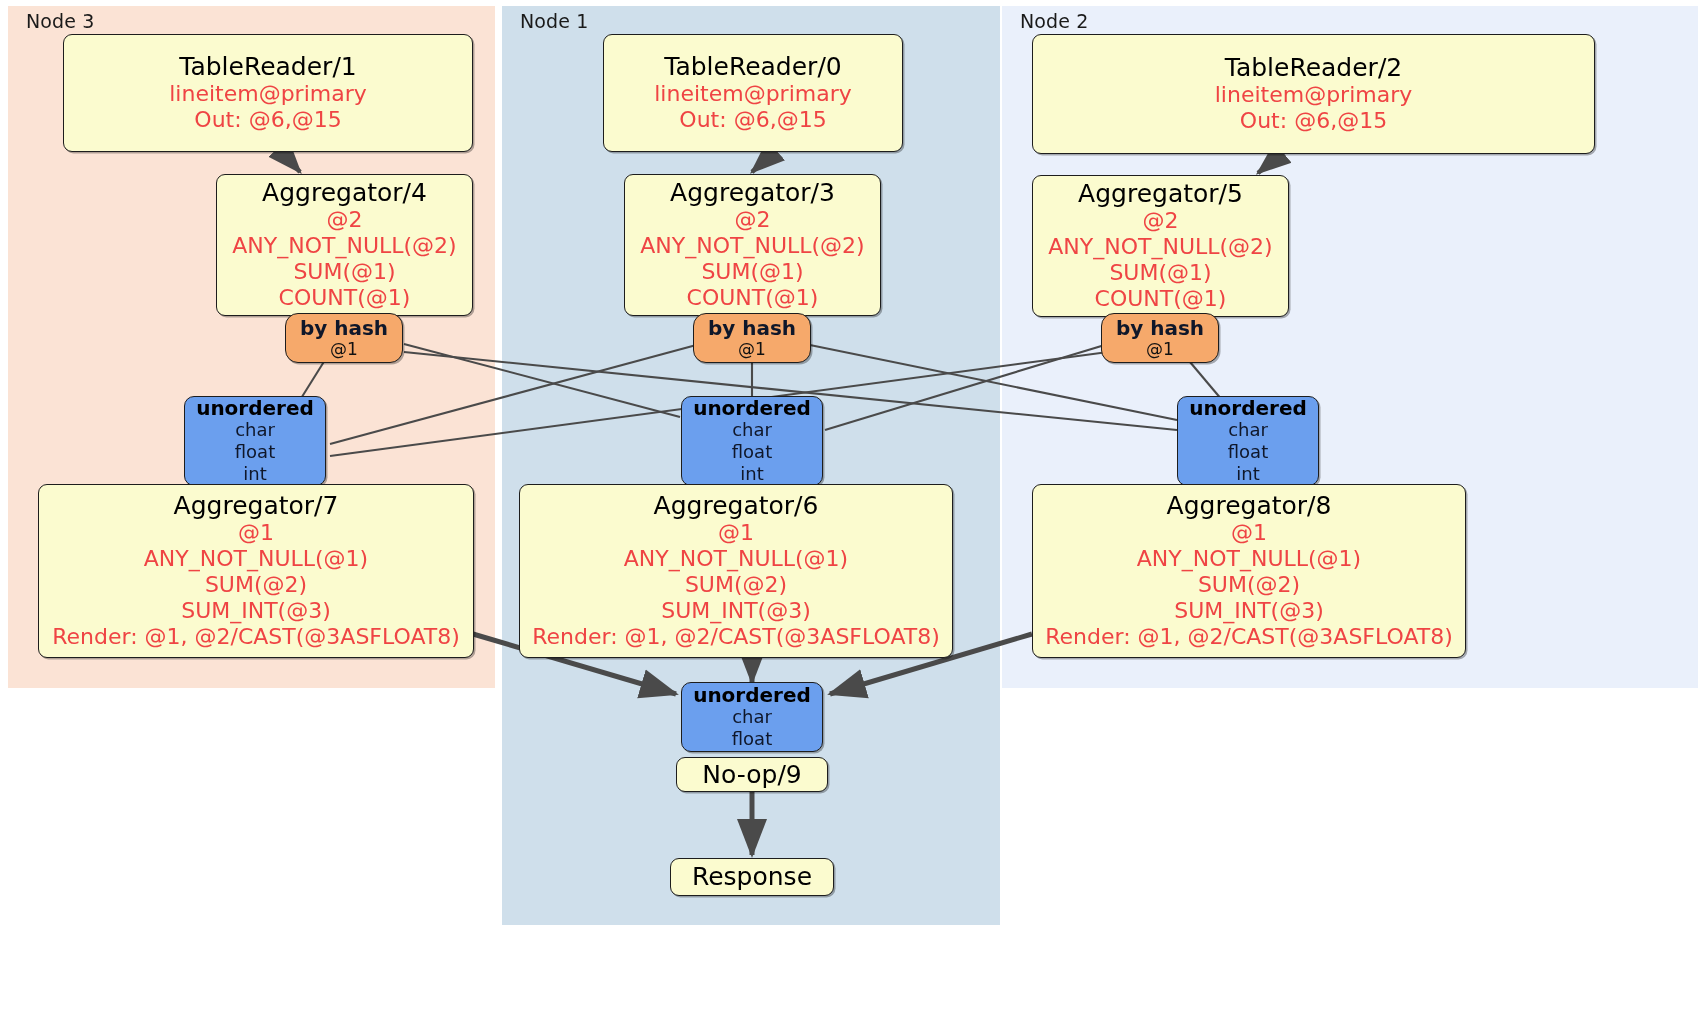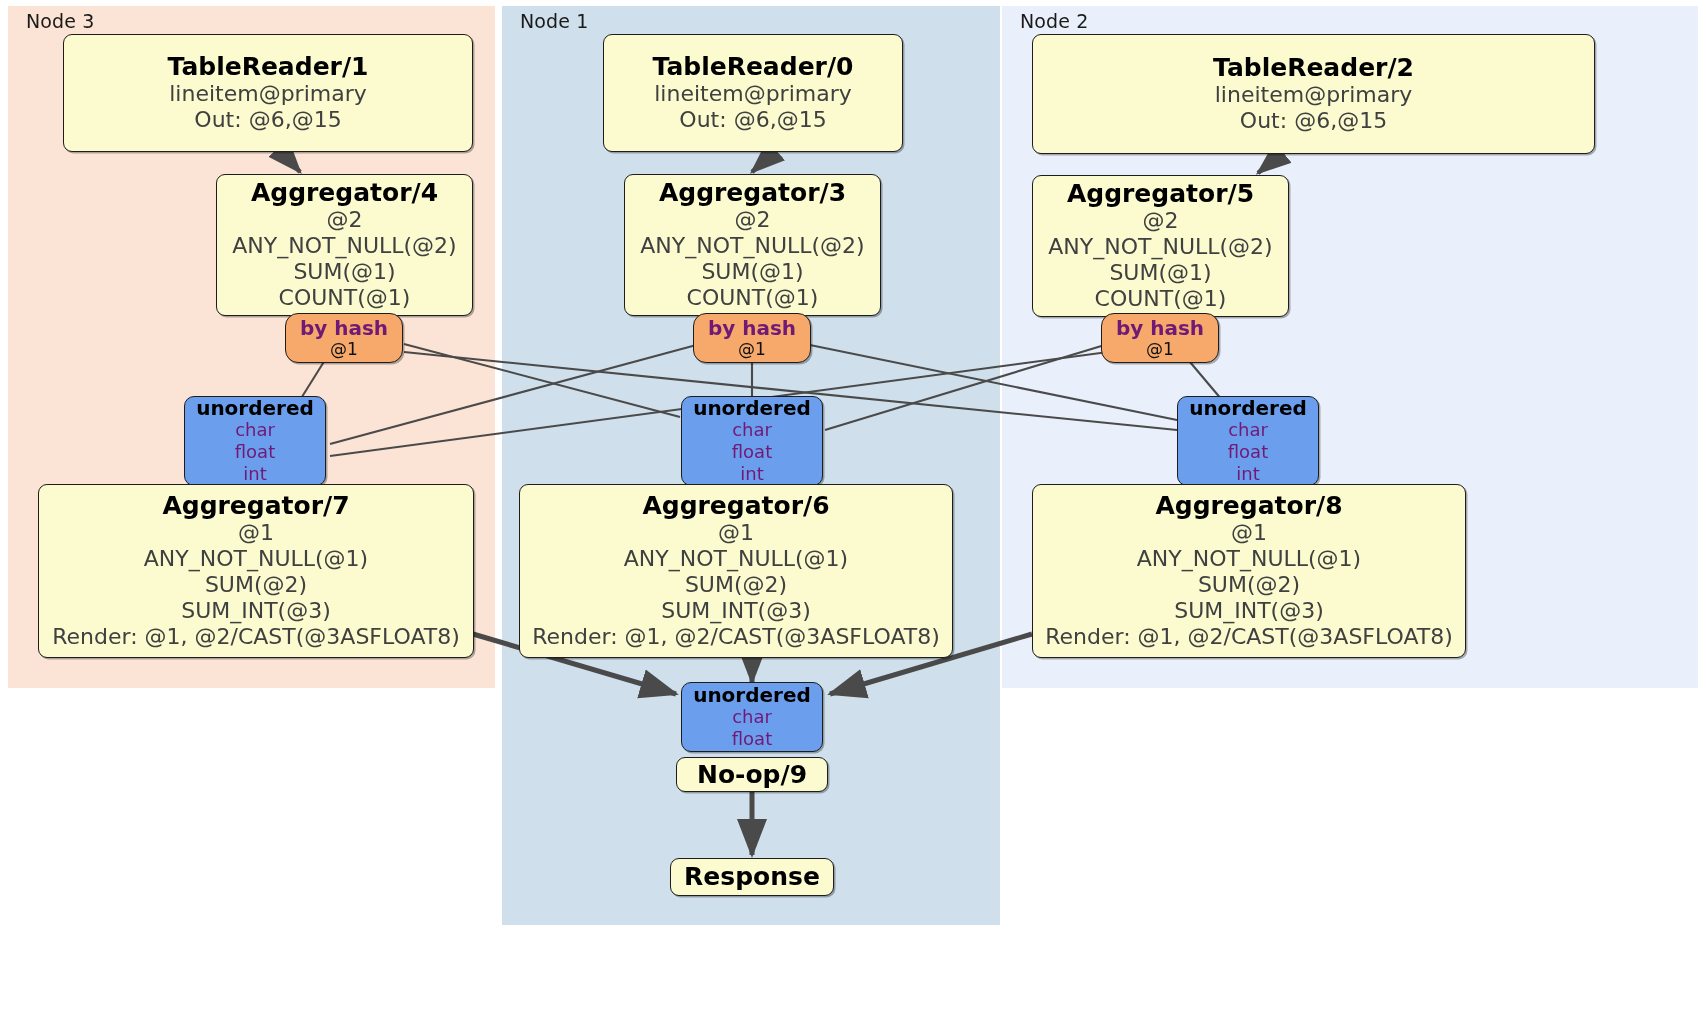--- a/index.html
+++ b/index.html
@@ -9,32 +9,32 @@
   .panel{position:absolute;box-sizing:border-box;}
   .panel-label{position:absolute;font-size:19px;color:#1a1a1a;letter-spacing:0.1px;margin-left:8px;}
 
   svg.wires{position:absolute;left:0;top:0;width:1706px;height:1016px;pointer-events:none;}
 
   .nodebox{position:absolute;box-sizing:border-box;display:flex;flex-direction:column;
            align-items:center;justify-content:center;text-align:center;}
 
   .proc{background:#fbfbcf;border:1.6px solid #1d1d1d;border-radius:9px;
         box-shadow:1.5px 1.5px 0px rgba(0,0,0,0.30);}
-  .proc .title{font-weight:bold;font-size:25px;color:#000;line-height:1.12;}
-  .proc .ln{font-size:22px;color:#404040;line-height:1.19;white-space:nowrap;}
+  .proc .title{font-weight:normal;font-size:25px;color:#000;line-height:1.12;}
+  .proc .ln{font-size:22px;color:#ef4444;line-height:1.19;white-space:nowrap;}
 
   .router{background:#f6a96b;border:1.6px solid #1d1d1d;border-radius:13px;
           box-shadow:1.5px 1.5px 0px rgba(0,0,0,0.30);}
-  .router .title{font-weight:bold;font-size:20px;color:#701a75;line-height:1.1;}
+  .router .title{font-weight:bold;font-size:20px;color:#0f172a;line-height:1.1;}
   .router .ln{font-size:17px;color:#111;line-height:1.2;}
 
   .recv{background:#6b9fee;border:1.6px solid #1d1d1d;border-radius:10px;
         box-shadow:1.5px 1.5px 0px rgba(0,0,0,0.30);}
   .recv .title{font-weight:bold;font-size:20px;color:#000;line-height:1.14;}
-  .recv .ln{font-size:18px;color:#701a75;line-height:1.22;}
+  .recv .ln{font-size:18px;color:#0f172a;line-height:1.22;}
 
   .small .title{font-size:25px;}
 </style>
 </head>
 <body>
 
 <div id="stage">
 
   <div class="panel" style="left:8px;top:6px;width:487px;height:682px;background:#fbe3d5;"></div>
   <div class="panel" style="left:502px;top:6px;width:498px;height:919px;background:#cfdfeb;"></div>

